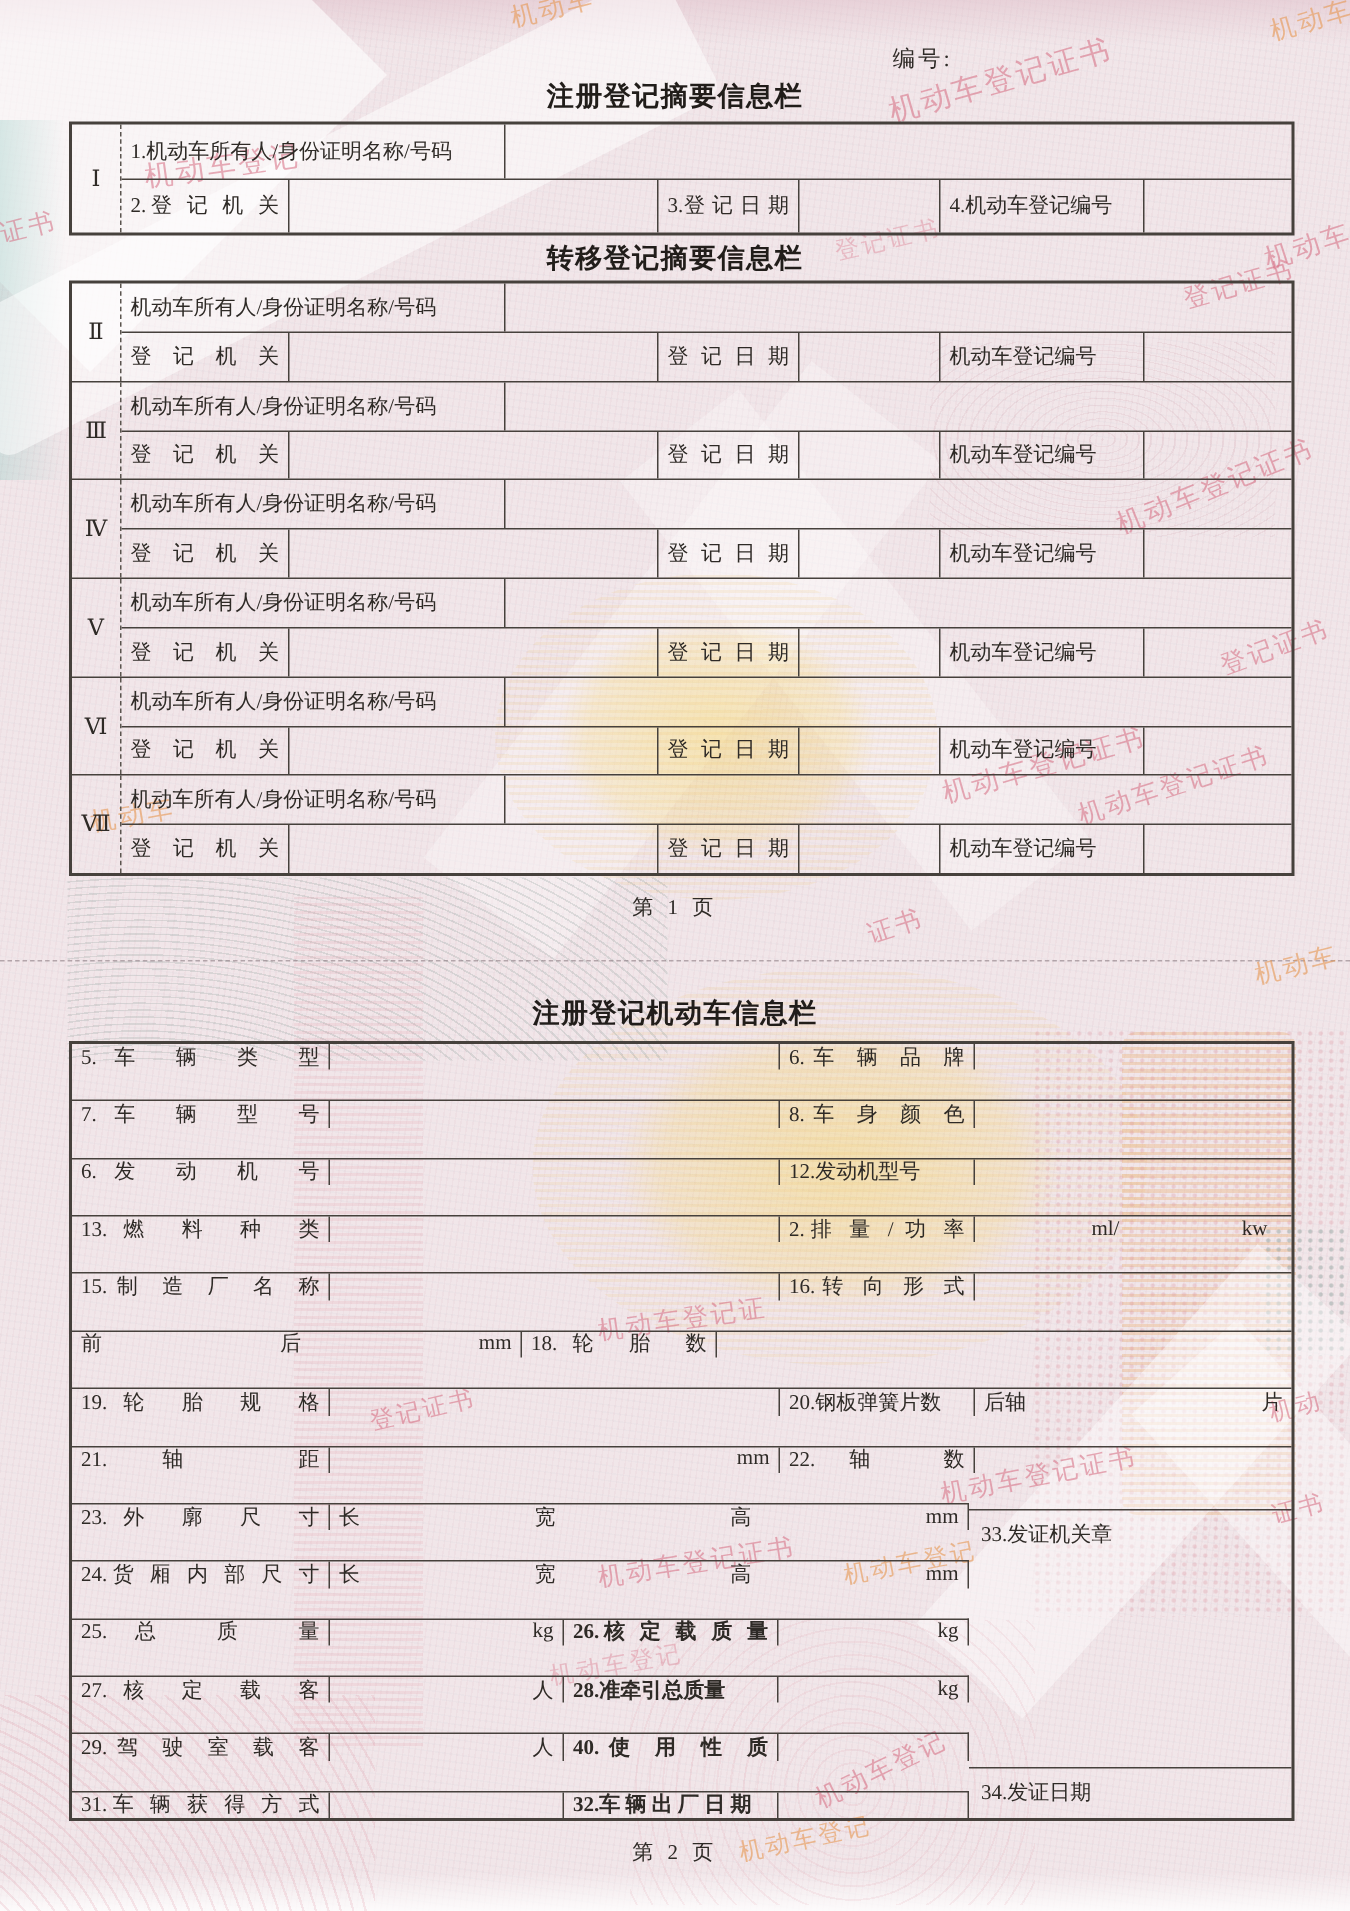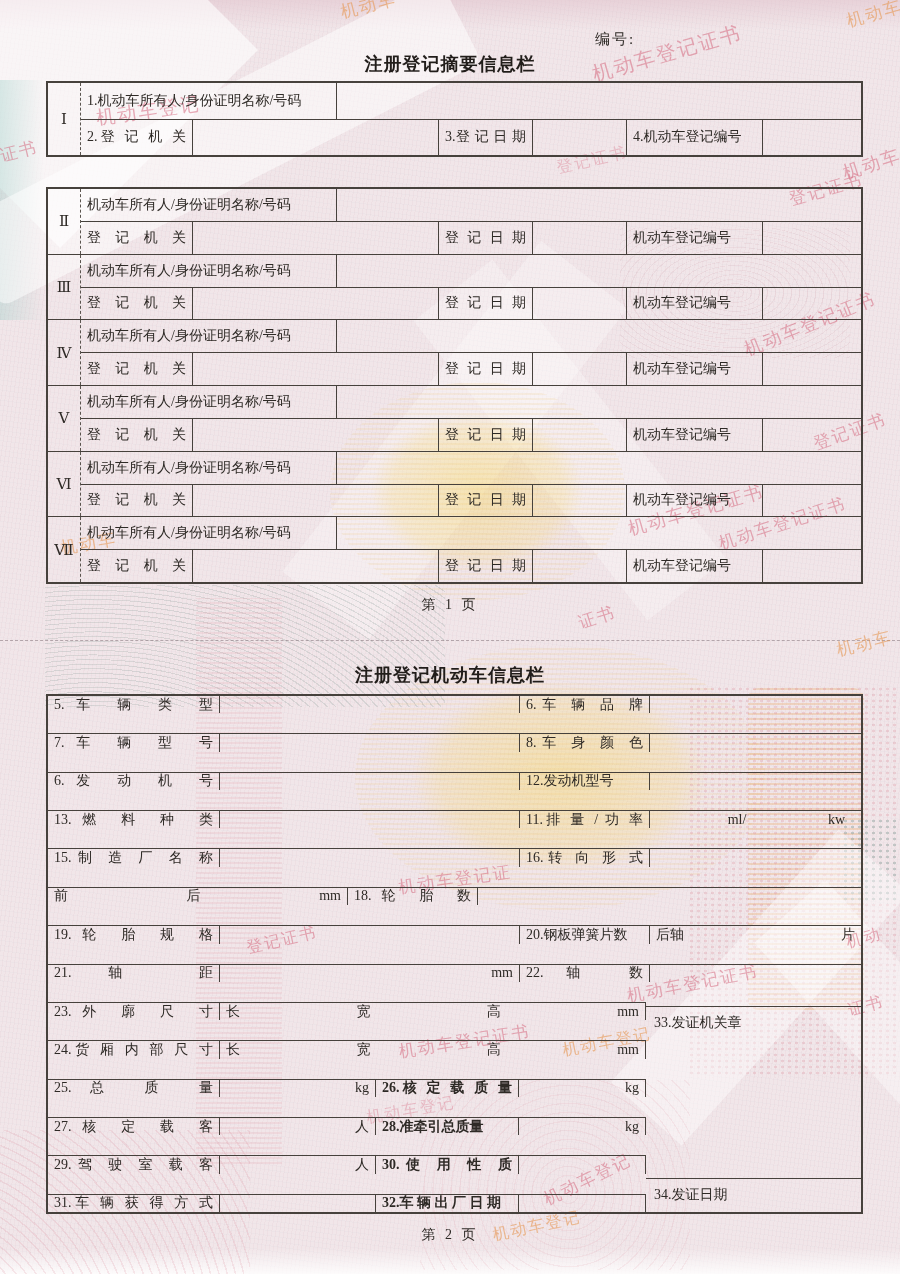--- a/index.html
+++ b/index.html
@@ -148,20 +148,21 @@
   <span class="wm" style="left:398px;top:1030px;font-size:17px;transform:rotate(-9deg);">机动车登记证书</span>
   <span class="wmo" style="left:562px;top:1032px;font-size:16px;transform:rotate(-11deg);">机动车登记</span>
   <span class="wm faint" style="left:366px;top:1100px;font-size:16px;transform:rotate(-10deg);">机动车登记</span>
   <span class="wm" style="left:540px;top:1168px;font-size:17px;transform:rotate(-26deg);">机动车登记</span>
   <span class="wmo" style="left:492px;top:1216px;font-size:16px;transform:rotate(-12deg);">机动车登记</span>
   <span class="wm" style="left:846px;top:928px;font-size:16px;transform:rotate(-15deg);">机动</span>
   <span class="wm" style="left:848px;top:996px;font-size:16px;transform:rotate(-15deg);">证书</span>
 
   <div class="abs serial" style="left:595px;top:30px;">编号:</div>
   <div class="abs title" style="left:0;top:52px;">注册登记摘要信息栏</div>
+  <div class="abs title" style="left:0;top:160px;">转移登记摘要信息栏</div>
   <div class="abs pagefoot" style="left:0;top:596px;">第 1 页</div>
   <div class="abs title" style="left:0;top:663px;">注册登记机动车信息栏</div>
   <div class="abs pagefoot" style="left:0;top:1226px;">第 2 页</div>
 
   <div class="tbl" style="top:81px;height:76px;">
     <div class="sec" style="height:100%;">
       <div class="numcol">
           <span>Ⅰ</span>
         </div>
       <div class="secrows">
@@ -390,21 +391,21 @@
           <span>12.发动机型号</span>
         </div>
       <div class="cell p2-f2 nb"></div>
     </div>
     <div class="p2row">
       <div class="cell p2-l">
           <span class="w100 sp">13.燃 料 种 类</span>
         </div>
       <div class="cell p2-f1"></div>
       <div class="cell p2-l2">
-          <span class="w100 sp">11.排 量 / 功 率</span>
+          <span class="w100 sp">2.排 量 / 功 率</span>
         </div>
       <div class="cell p2-f2 nb mlkw">
         <span class="u1">ml/</span>
         <span class="u2">kw</span>
       </div>
     </div>
     <div class="p2row">
       <div class="cell p2-l">
           <span class="w100 sp">15.制 造 厂 名 称</span>
         </div>
@@ -501,21 +502,21 @@
       </div>
     </div>
     <div class="p2row short">
       <div class="cell p2-l">
           <span class="w100 sp">29.驾 驶 室 载 客</span>
         </div>
       <div class="cell p2b-f1 right">
         <span>人</span>
       </div>
       <div class="cell p2b-l2">
-          <span class="w100 sp">30.使 用 性 质</span>
+          <span class="w100 sp">40.使 用 性 质</span>
         </div>
       <div class="cell p2b-f2 nb"></div>
     </div>
     <div class="p2row short">
       <div class="cell p2-l">
           <span class="w100 sp">31.车 辆 获 得 方 式</span>
         </div>
       <div class="cell p2b-f1"></div>
       <div class="cell p2b-l2">
           <span>32.车 辆 出 厂 日 期</span>

